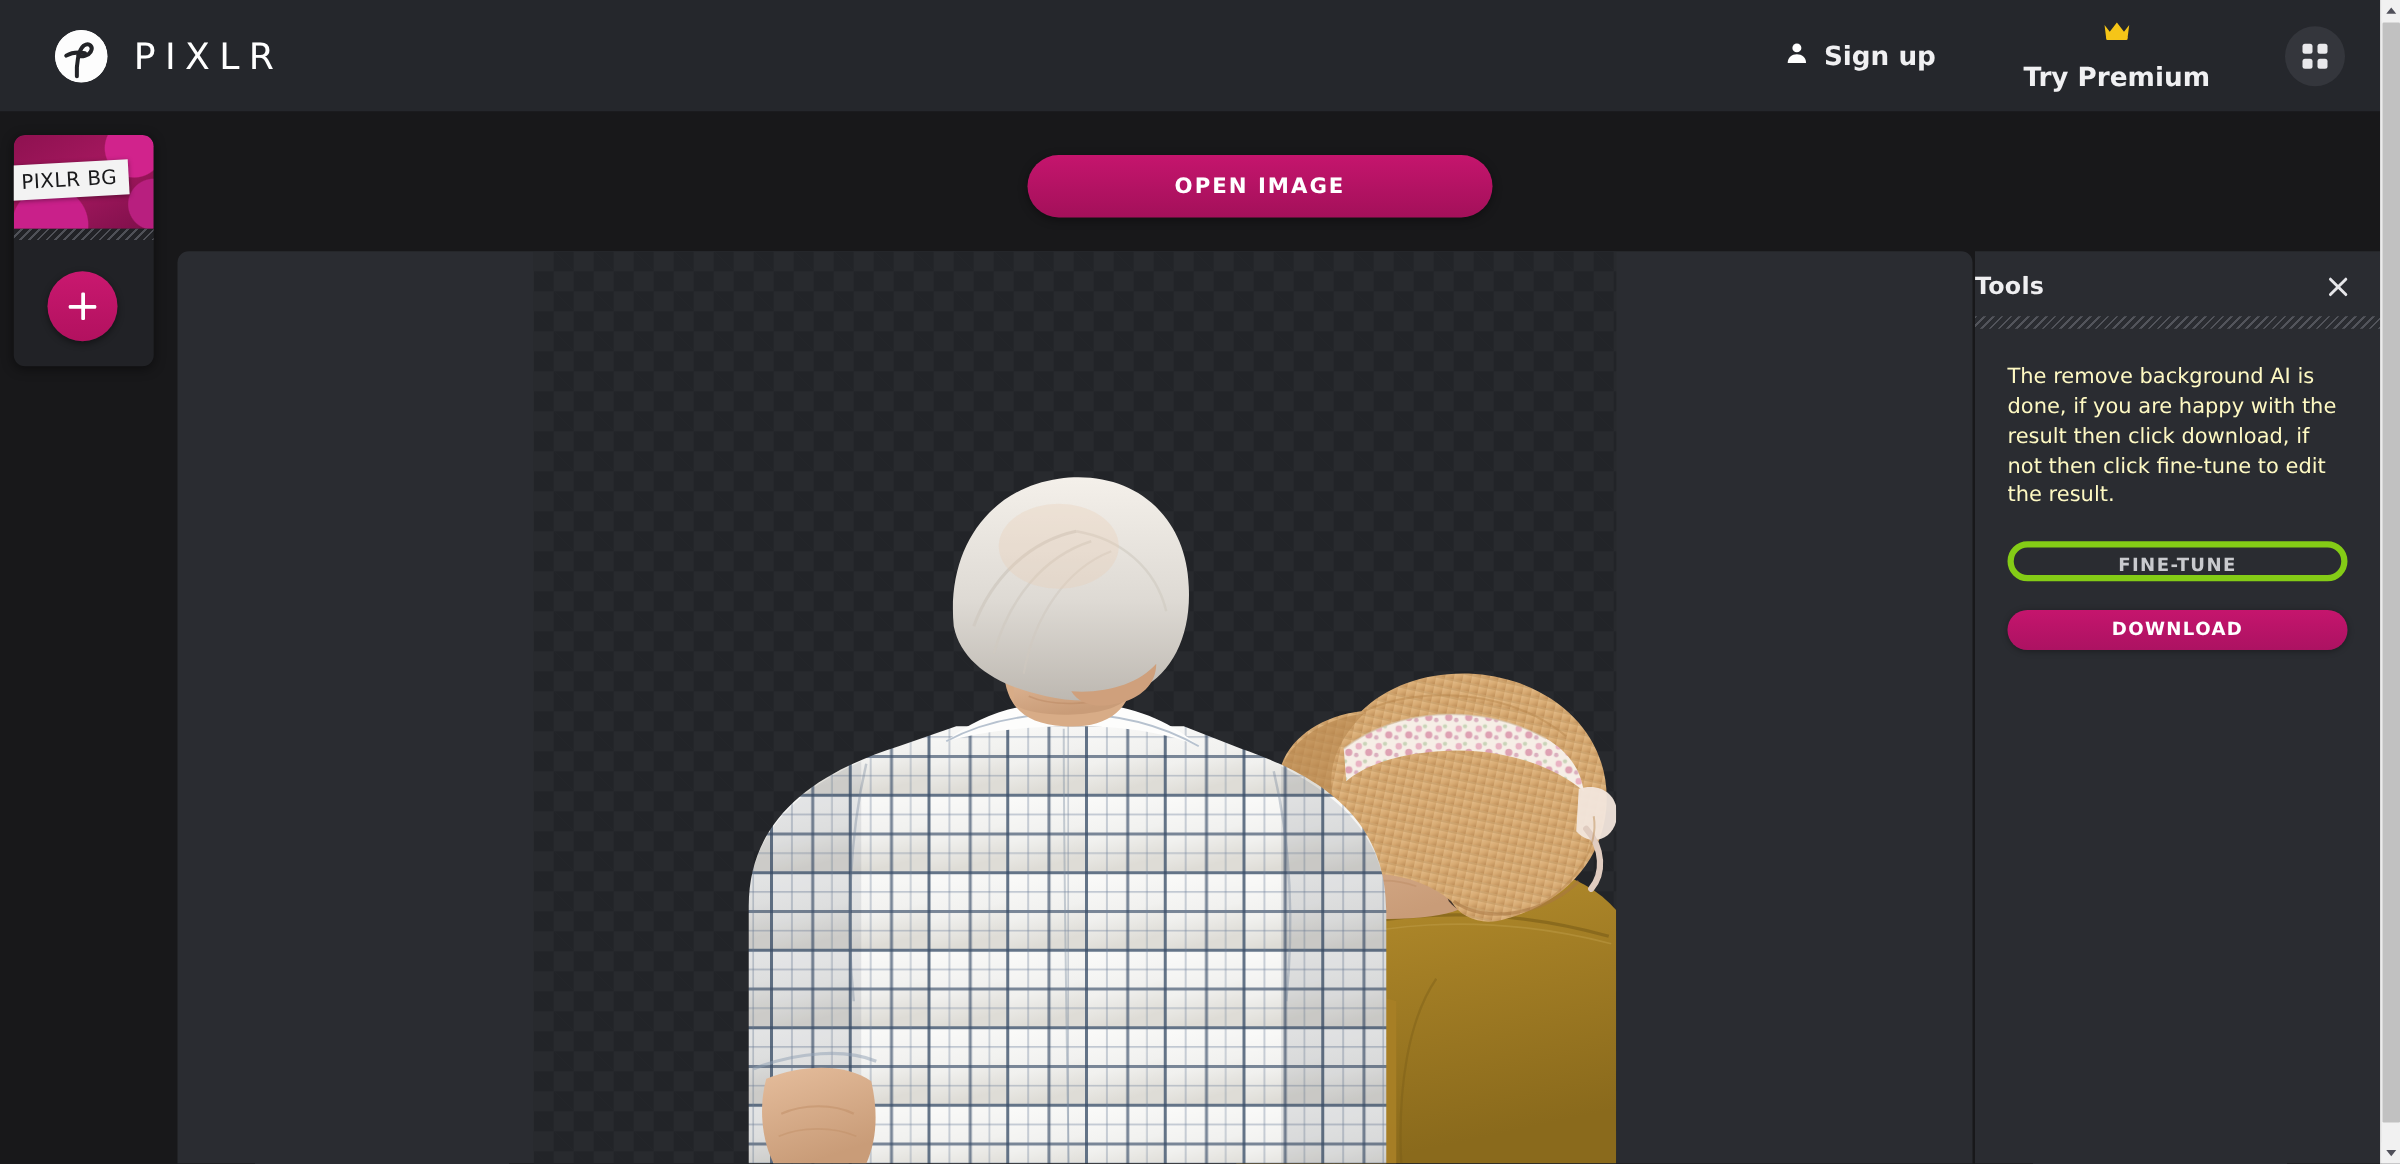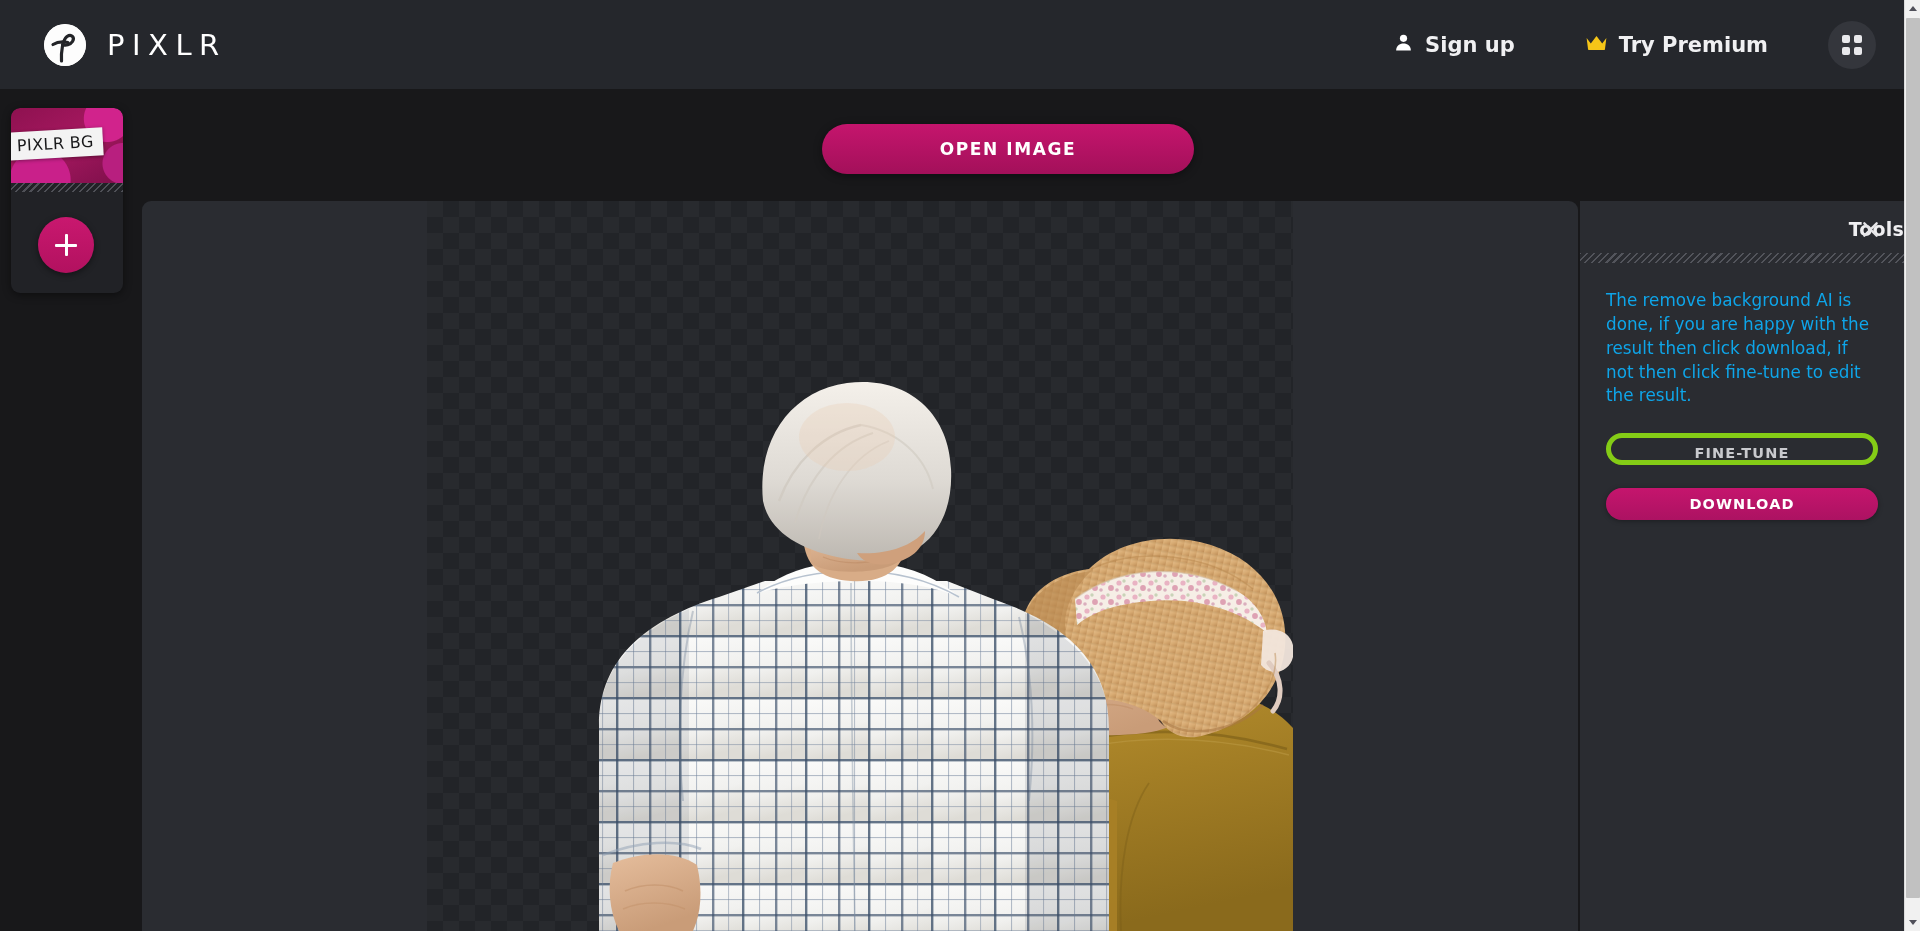--- a/index.html
+++ b/index.html
@@ -52,21 +52,21 @@
     font-size:29px; letter-spacing:7.5px; font-weight:400; color:#ffffff;
     font-family:"DejaVu Sans","Liberation Sans",sans-serif;
   }
 
   #header-right{ display:flex; align-items:center; gap:0; }
   .hdr-btn{
     display:flex; align-items:center; gap:11px;
     font-size:21px; font-weight:600; color:#f0f0f2;
     cursor:pointer; padding:10px 16px;
   }
-  #try-premium{ margin-left:38px; }
+  #try-premium{ margin-left:38px;flex-direction:column; }
   #apps-button{
     width:48px; height:48px; border-radius:50%; background:#34363c;
     display:flex; align-items:center; justify-content:center;
     margin-left:44px; cursor:pointer; flex:none;
   }
   .grid-2x2{ display:grid; grid-template-columns:repeat(2,8px); grid-template-rows:repeat(2,8px); gap:4px; }
   .grid-2x2 i{ display:block; width:8px; height:8px; background:#e9e9ec; border-radius:2px; }
 
   
   #left-dock{
@@ -141,32 +141,32 @@
   }
   #photo{ position:absolute; left:0; top:0; width:866px; height:730px; }
 
   
   #tools-panel{
     position:absolute; left:1580px; top:201px; width:324px; height:730px;
     background:#2a2c31; border-radius:0; overflow:hidden;
   }
   #tools-header{
     position:absolute; left:0; top:0; width:100%; height:56px;
-    display:flex; align-items:center; justify-content:flex-end;
+    display:flex; align-items:center; justify-content:flex-start;
   }
   #tools-title{ font-size:19px; font-weight:700; color:#efeff1; letter-spacing:.2px; }
   #tools-close{
     position:absolute; right:22px; top:16px; width:24px; height:24px;
     display:flex; align-items:center; justify-content:center;
     cursor:pointer; color:#e6e6e9; font-size:22px; line-height:1;
   }
   #tools-hatch{ top:52px; height:10px; }
   #tools-body{ position:absolute; left:0; top:62px; width:100%; padding:26px 26px 0 26px; }
   #tools-desc{
-    font-size:16.8px; line-height:1.42; color:#0ea5e9; font-weight:400;
+    font-size:16.8px; line-height:1.42; color:#fef9c3; font-weight:400;
     margin-bottom:25px;
   }
   .panel-btn{
     display:block; width:100%; height:32px; border-radius:16px;
     font-size:14.5px; font-weight:700; letter-spacing:1.1px;
     cursor:pointer; text-align:center; line-height:30px;
     font-family:"DejaVu Sans","Liberation Sans",sans-serif;
   }
   #fine-tune-btn{
     background:transparent; border:5px solid #84cc16; color:#c9cace;

